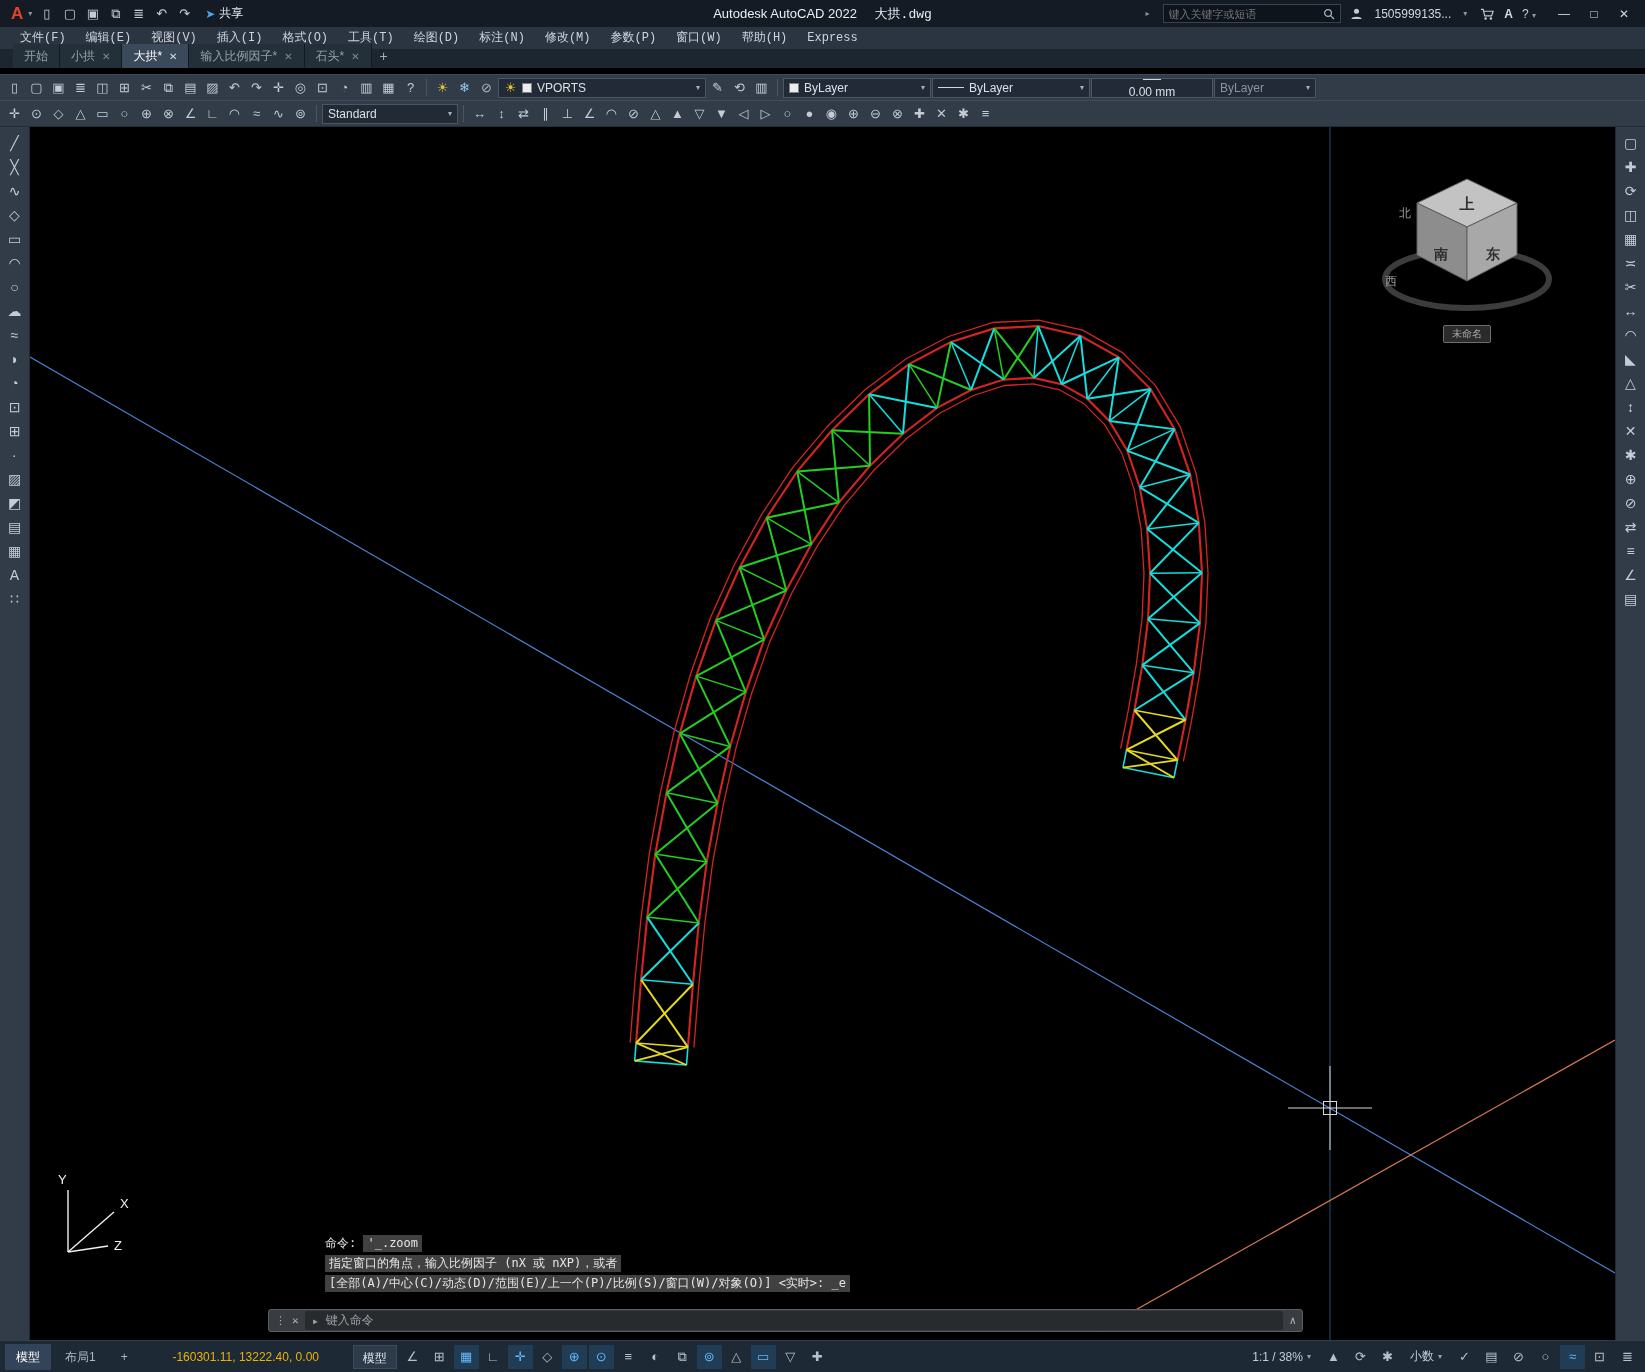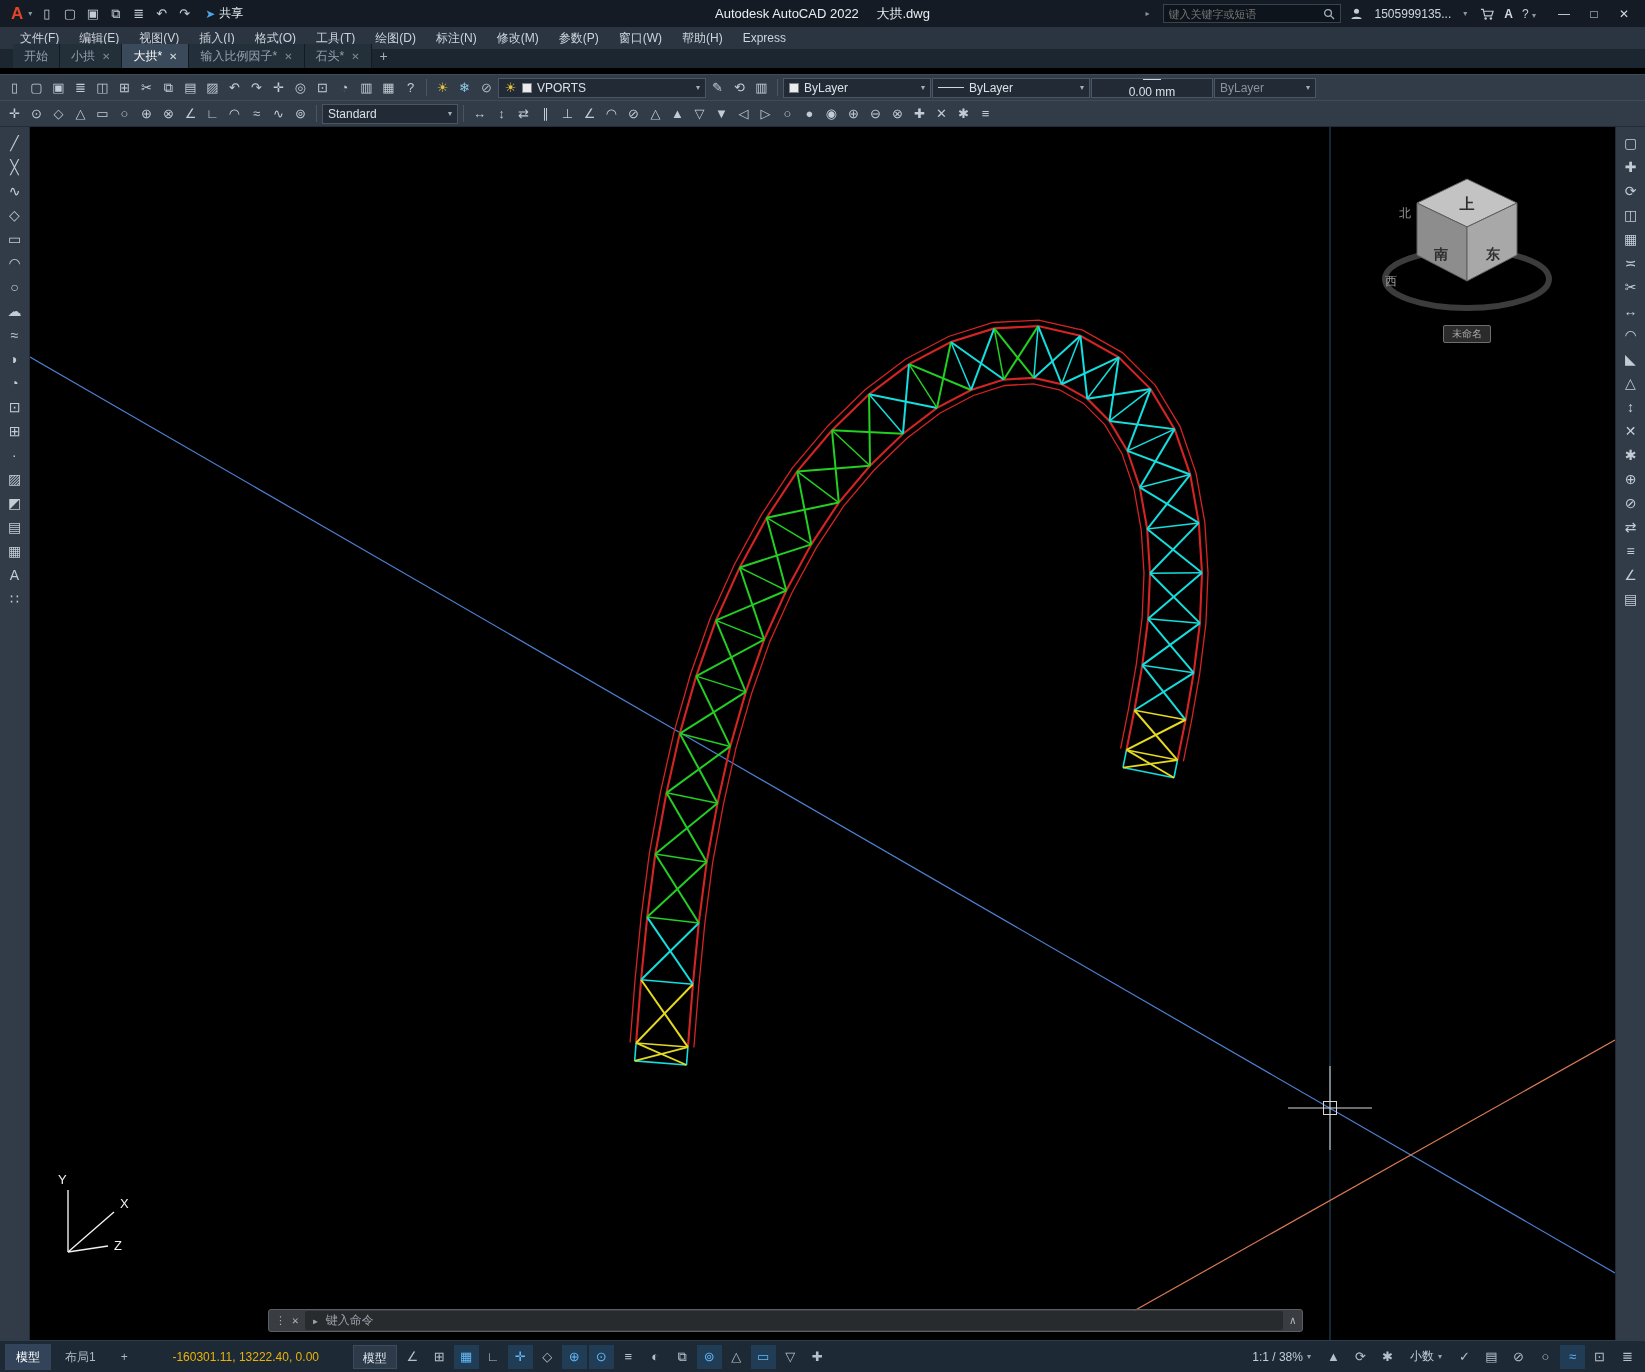--- a/index.html
+++ b/index.html
@@ -12,35 +12,35 @@
   }
   
   .titlebar { position:absolute; top:0; left:0; right:0; height:27px; background:#141b24;
               display:flex; align-items:center; padding:0 6px; z-index:30; }
   .acad-logo { color:#e2442a; font-weight:bold; font-size:17px; padding:0 5px; }
   .tiny-caret { font-size:8px; color:#8b97a3; margin-right:4px; }
   .qat { display:flex; gap:2px; }
   .share-btn { display:flex; align-items:center; gap:4px; margin-left:10px; color:#e3eaf1; }
   .share-btn .g { color:#4da3e8; }
   .title-center { position:absolute; left:0; right:0; text-align:center; pointer-events:none; color:#e9eef3; font-size:13px; }
-  .title-center .doc { margin-left:14px; }
+  .title-center .doc { margin-left:14px;font-family:Liberation Mono, monospace; }
   .title-right { margin-left:auto; display:flex; align-items:center; gap:9px; }
   .searchbox { display:flex; align-items:center; background:#0e141b; border:1px solid #39434e;
                height:19px; width:178px; padding:0 5px; }
   .searchbox input { flex:1; background:transparent; border:0; outline:0; color:#a9b3bd; font-size:11px;
                      font-family:"Liberation Sans",sans-serif; }
   .acct { display:flex; align-items:center; gap:12px; color:#cdd6df; }
   .winbtns { display:flex; }
   .winbtns span { width:30px; height:27px; display:flex; align-items:center; justify-content:center; color:#cfd8e1; font-size:12px; }
   .tbicon { width:21px; height:21px; display:inline-flex; align-items:center; justify-content:center;
             font-size:13px; color:#c3ccd5; flex:none; line-height:1; }
   
   .menubar { position:absolute; top:27px; left:0; right:0; height:22px; background:#2b3541;
              display:flex; align-items:center; padding-left:10px; z-index:30; }
-  .menu-item { padding:0 10px; height:22px; line-height:22px; color:#ccd4dc; }
+  .menu-item { padding:0 10px; height:22px; line-height:22px; color:#ccd4dc;font-family:Liberation Mono, monospace; }
   
   .tabbar { position:absolute; top:49px; left:0; right:0; height:19px; background:#1c2631;
             display:flex; align-items:flex-end; padding-left:13px; z-index:30; }
   .file-tab { display:flex; align-items:center; gap:7px; height:24px; padding:0 11px;
               background:#243039; color:#93a1ae; border-right:1px solid #121a23; }
   .file-tab.active { background:#3a4a5b; color:#fff; }
   .tab-close { font-size:10px; opacity:.8; }
   .tab-add { width:24px; height:24px; display:flex; align-items:center; justify-content:center; color:#9fb0bf; font-size:14px; }
   
   .toolbar1, .toolbar2 { position:absolute; left:0; right:0; background:#313c48;
@@ -472,20 +472,31 @@
       <polygon points="140,44 90,68 90,122 140,96" fill="#a8a8a8" stroke="#5e5e5e"></polygon>
       <text x="90" y="50" font-size="15" fill="#2e2e2e" text-anchor="middle" font-weight="bold">上</text>
       <text x="64" y="100" font-size="14" fill="#2e2e2e" text-anchor="middle" font-weight="bold">南</text>
       <text x="116" y="100" font-size="14" fill="#2e2e2e" text-anchor="middle" font-weight="bold">东</text>
       <text x="8" y="126" font-size="12" fill="#9b9b9b">西</text>
       <text x="22" y="58" font-size="12" fill="#9b9b9b">北</text>
     </svg>
     <span class="unnamed-chip">未命名</span>
   </div>
 
+  <div class="cmd-history">
+    <div>
+      <span class="plain">命令: </span><span class="chip">'_.zoom</span>
+    </div>
+    <div>
+      <span class="chip">指定窗口的角点，输入比例因子 (nX 或 nXP)，或者</span>
+    </div>
+    <div>
+      <span class="chip">[全部(A)/中心(C)/动态(D)/范围(E)/上一个(P)/比例(S)/窗口(W)/对象(O)] &lt;实时&gt;: _e</span>
+    </div>
+  </div>
 
   <div class="cmd-bar">
     <span class="cmd-side">⋮</span>
     <span class="cmd-side">✕</span>
     <span class="cmd-input">
       <span>▸</span>
       <span>键入命令</span>
     </span>
     <span class="cmd-side">∧</span>
   </div>

